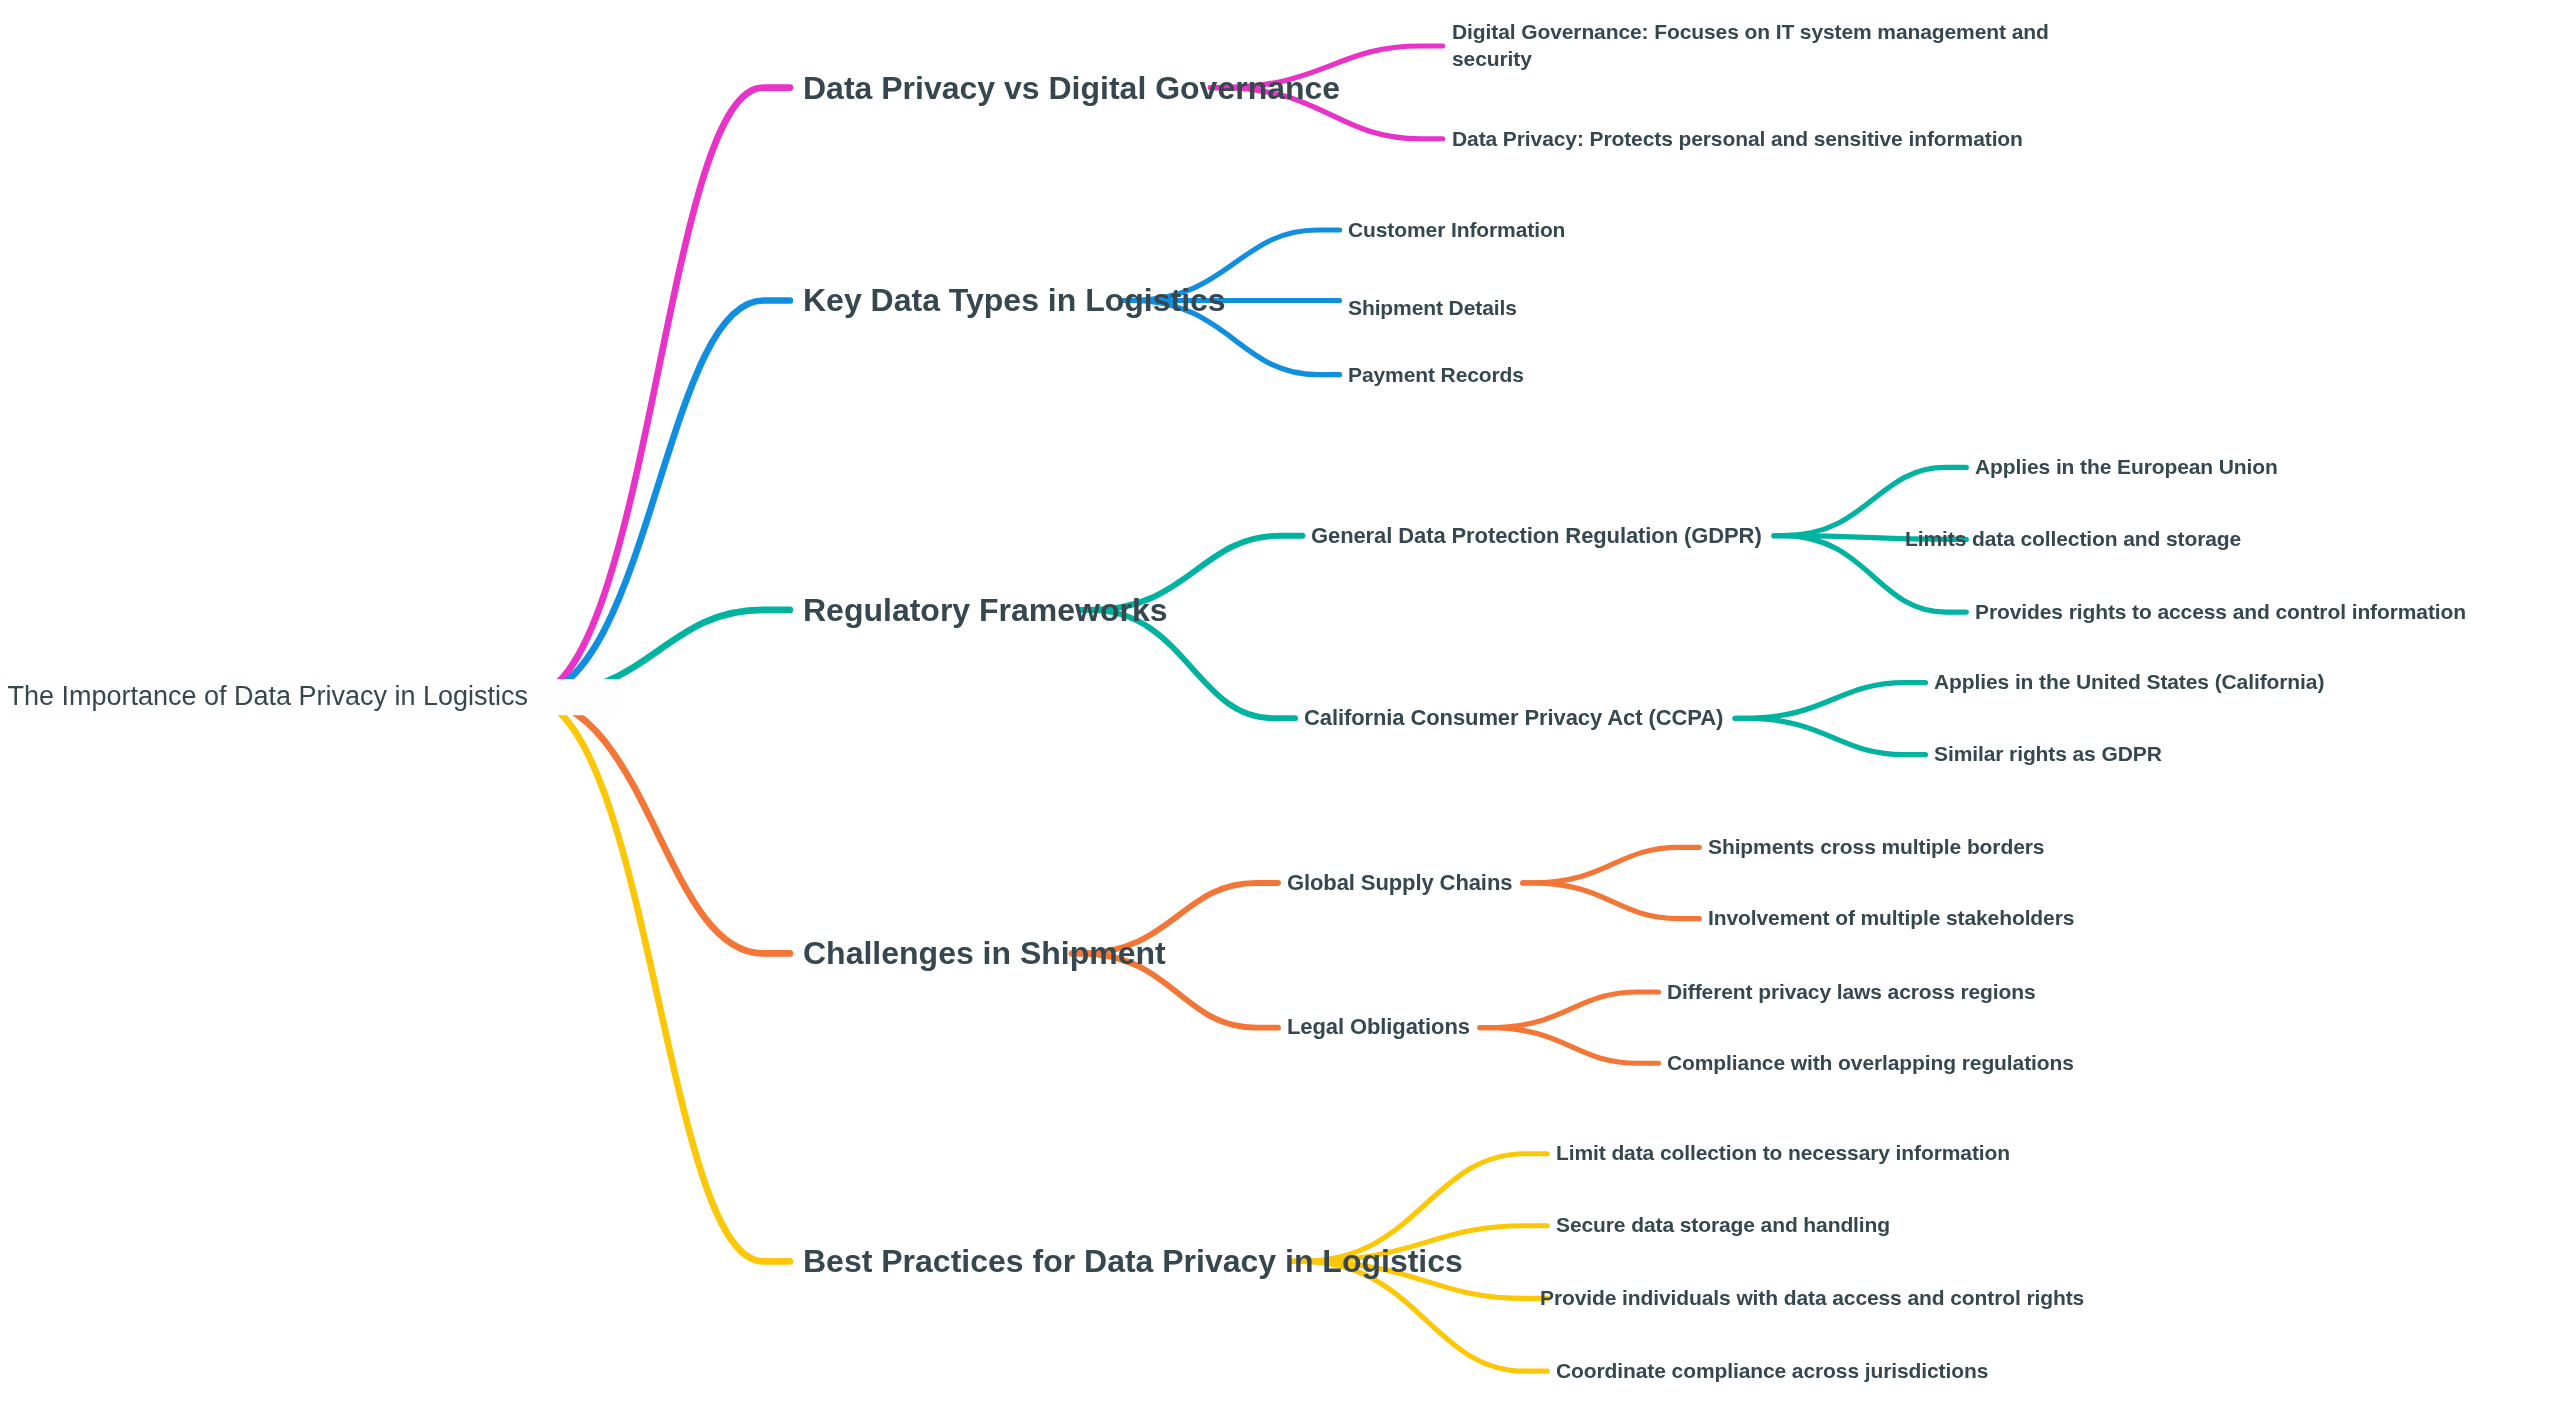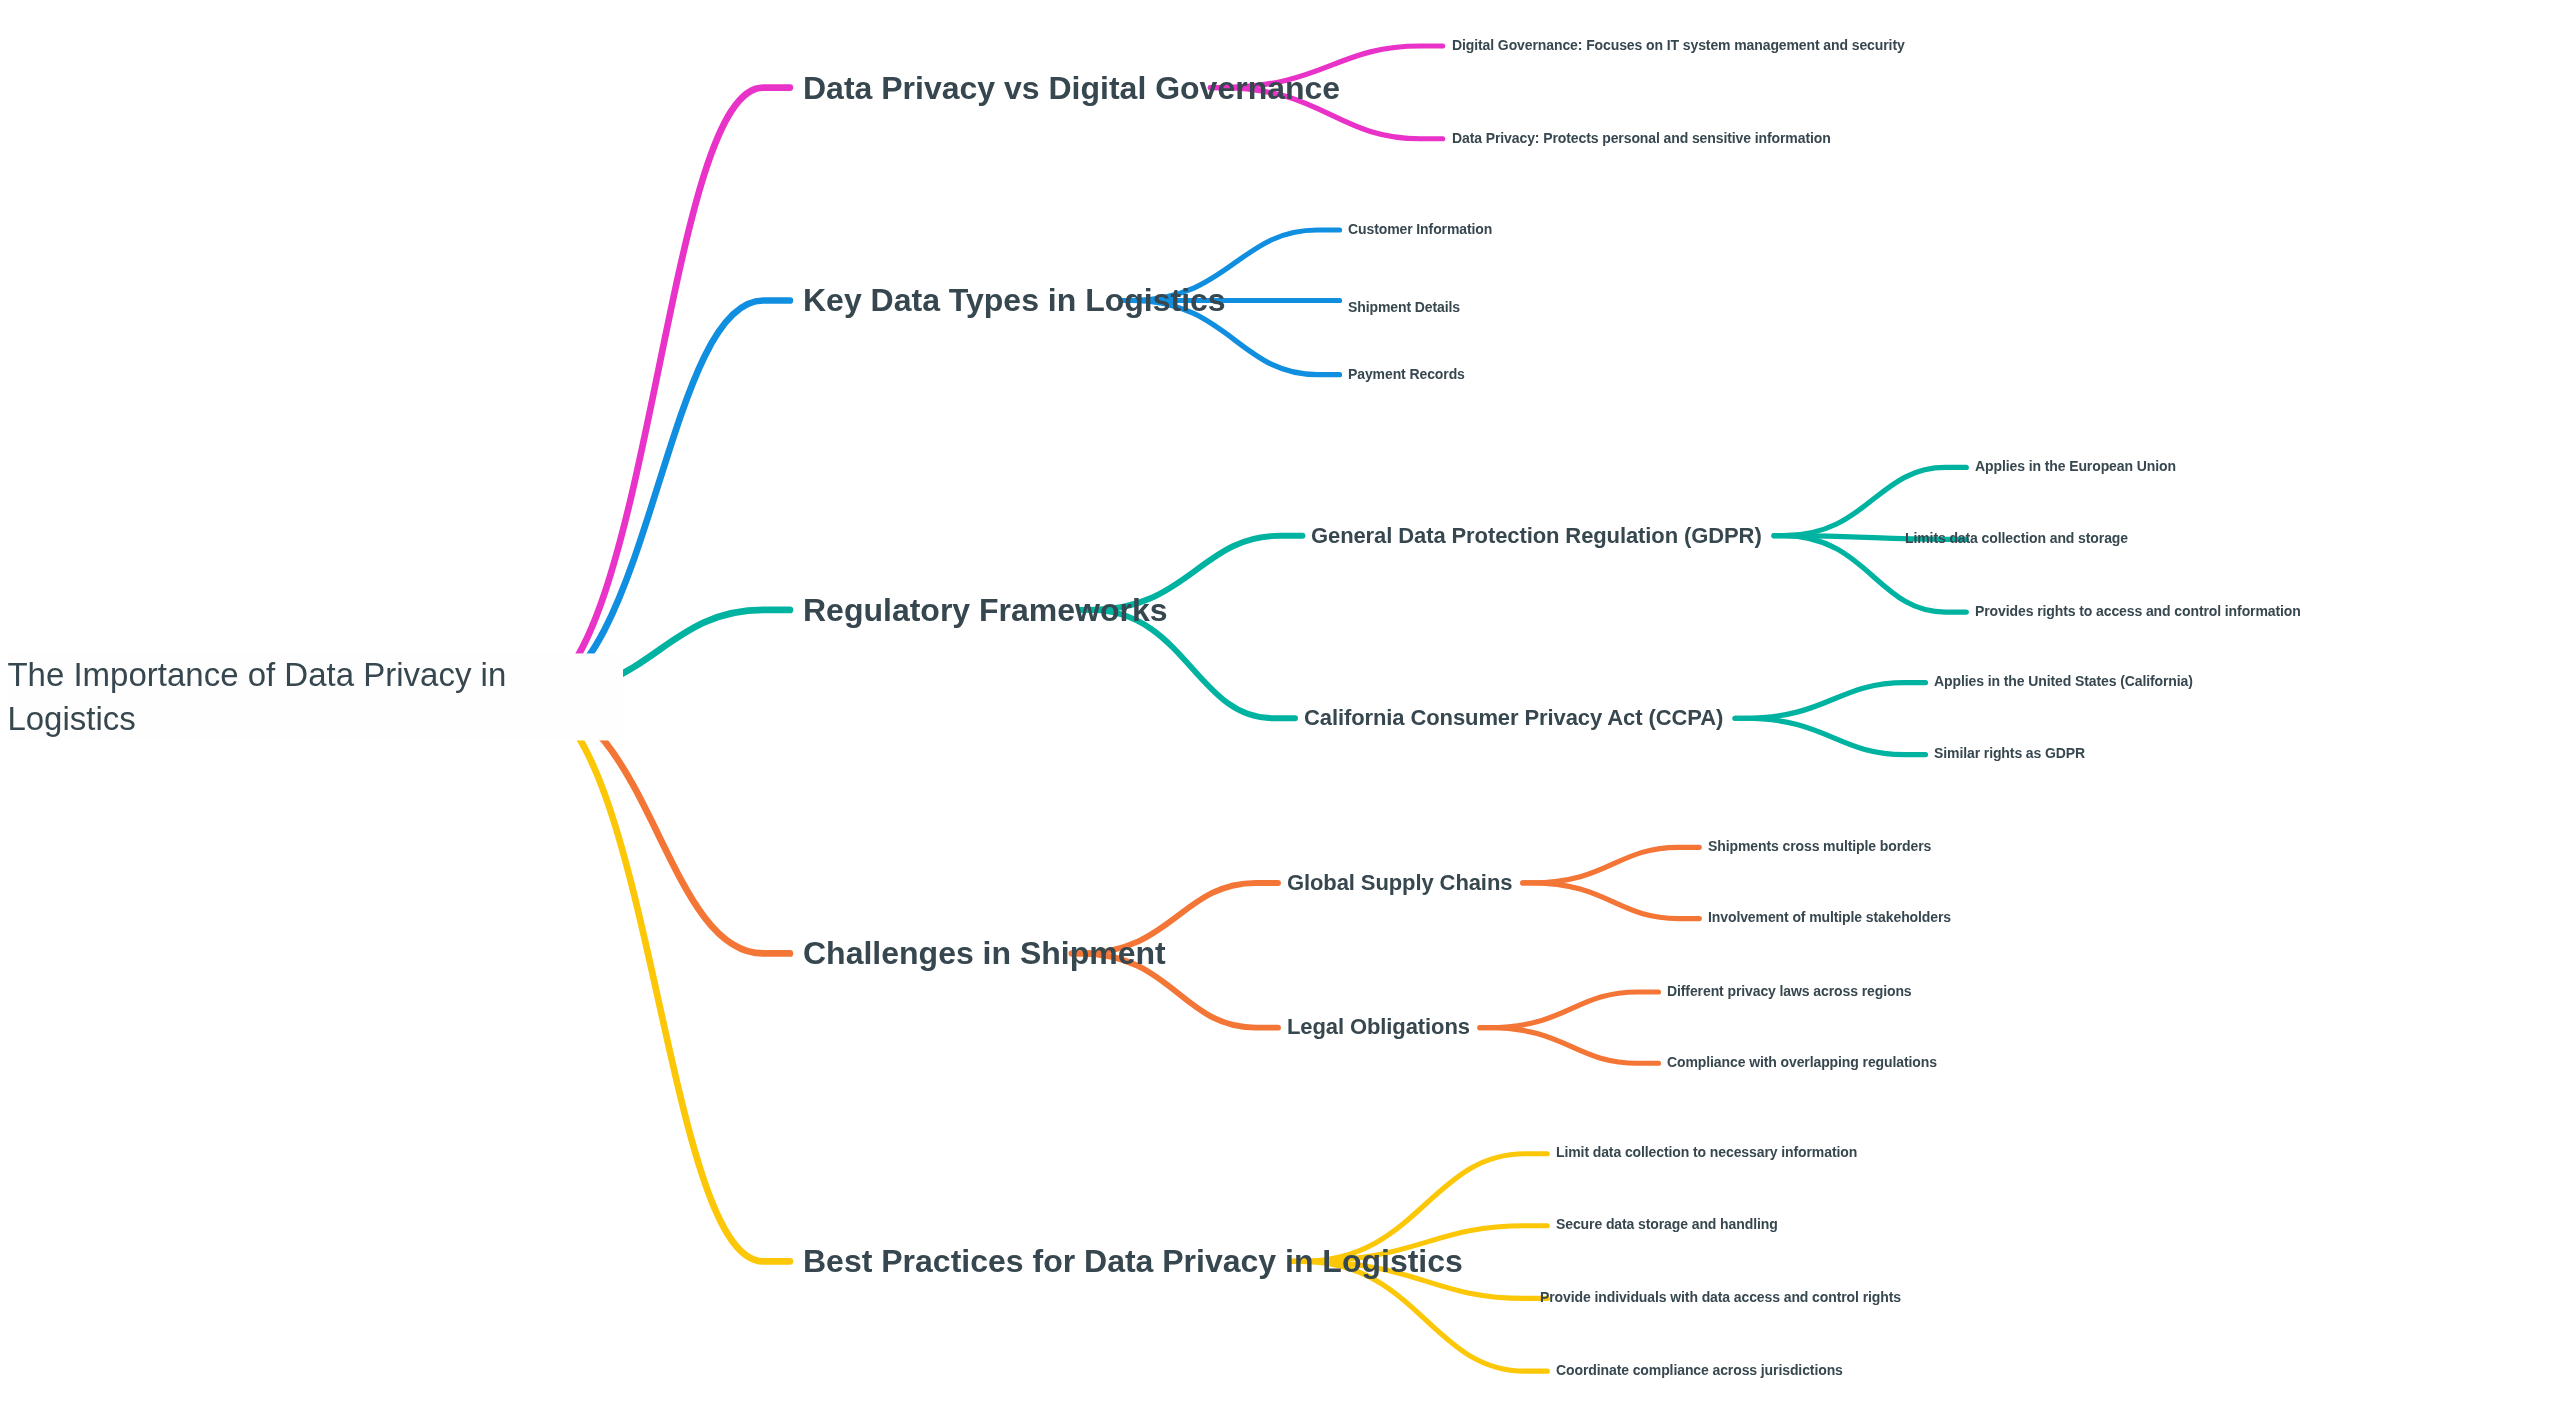--- a/index.html
+++ b/index.html
@@ -25,31 +25,31 @@
     position:absolute;
     color:#37474f;
     font-weight:700;
     letter-spacing:-0.1px;
     white-space:pre;
     line-height:1.28;
     transform:translateY(-50%);
   }
   .node.wrap{ white-space:normal; }
   .n-root{
-    font-size:33px;
+    font-size:27px;
     font-weight:400;
     letter-spacing:0px;
     line-height:1.32;
     width:616px;
     white-space:normal;
     background:#fefefe;
   }
   .n-l1{ font-size:32px; font-weight:700; letter-spacing:0px; }
   .n-l2{ font-size:22px; font-weight:700;text-align:center; }
-  .n-l3{ font-size:14px; font-weight:700; }
+  .n-l3{ font-size:21px; font-weight:700; }
 </style>
 </head>
 <body>
 
 <div id="map">
   <svg id="edges" viewBox="0 0 3473 1899" preserveAspectRatio="none">
       <path d="M 700 940 L 710 940 C 875.88 940, 895.02 118, 1029 118 L 1065 118" stroke="#e832c8" stroke-width="9" fill="none" stroke-linecap="round"></path>
       <path d="M 1631.78125 118 L 1643.78125 118 C 1784.815 118, 1801.088125 62, 1915 62 L 1945 62" stroke="#e832c8" stroke-width="7" fill="none" stroke-linecap="round"></path>
       <path d="M 1631.78125 118 L 1643.78125 118 C 1784.815 118, 1801.088125 187, 1915 187 L 1945 187" stroke="#e832c8" stroke-width="7" fill="none" stroke-linecap="round"></path>
       <path d="M 700 940 L 710 940 C 875.88 940, 895.02 405, 1029 405 L 1065 405" stroke="#108ee0" stroke-width="9" fill="none" stroke-linecap="round"></path>

